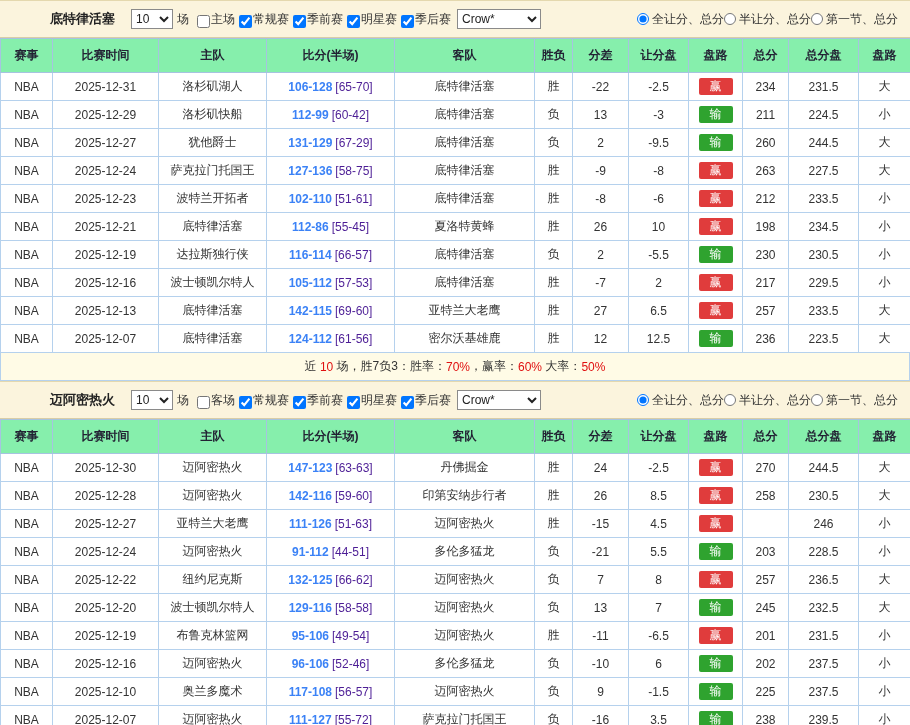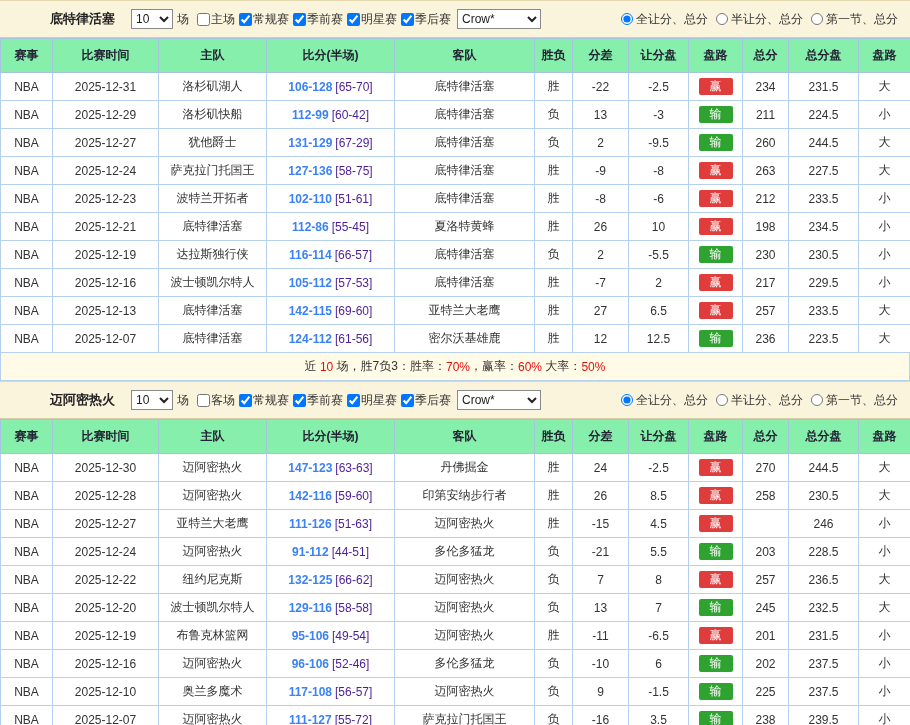--- a/index.html
+++ b/index.html
@@ -28,23 +28,23 @@
   }
   .team-name{font-weight:bold;font-size:13px;color:#222;margin-right:14px}
   .filterbar select{
     font-size:12px;height:20px;border:1px solid #8a8a8a;background:#fff;color:#222;
     font-family:"Liberation Sans","DejaVu Sans",sans-serif;
   }
   .count-select{width:42px;margin-right:2px}
   .company-select{width:84px;margin-left:4px}
   .games-label{margin-right:2px}
   .checks{display:inline-flex;align-items:center}
-  .checks label{display:inline-flex;align-items:center;cursor:pointer}
+  .checks label{display:inline-flex;align-items:flex-end;cursor:pointer}
   .checks input{width:13px;height:13px;margin:0 1px 0 4px}
-  .radios{margin-left:auto;display:flex;align-items:flex-start;gap:8px;padding-right:4px}
+  .radios{margin-left:auto;display:flex;align-items:flex-start;gap:0;padding-right:4px}
   .radios label{display:inline-flex;align-items:center;cursor:pointer}
   .radios input{width:12px;height:12px;margin:0 3px 0 0}
 
   
   table.games{width:910px;border-collapse:collapse;table-layout:fixed;border:1px solid #93b9de}
   .games th{
     height:25px;background:#86efac;border:1px solid #A6C3E0;
     font-size:12px;font-weight:bold;color:#223;padding:4px;text-align:center;
   }
   .games td{

